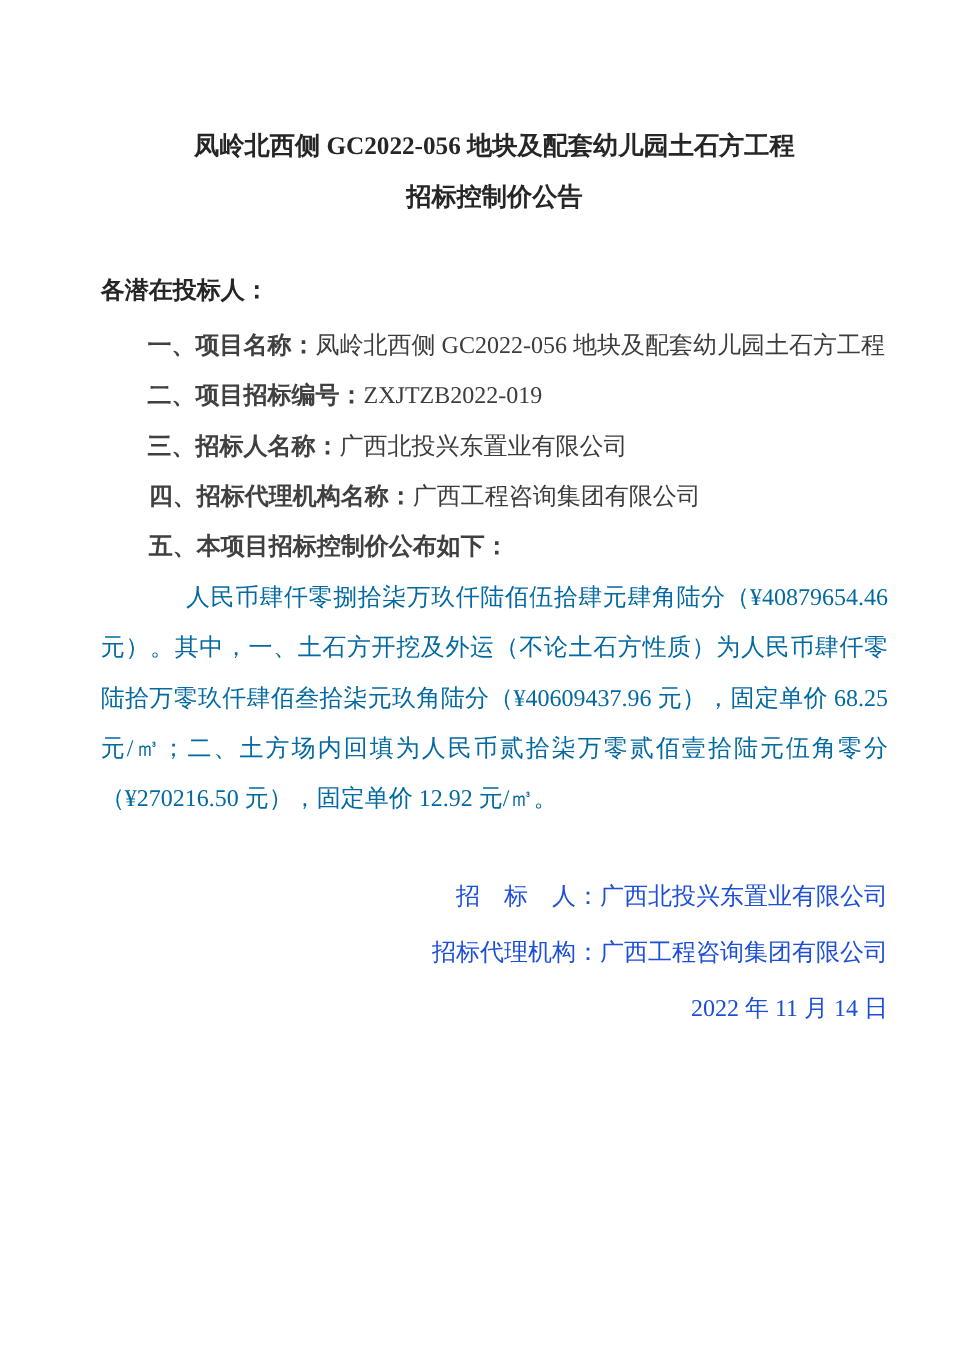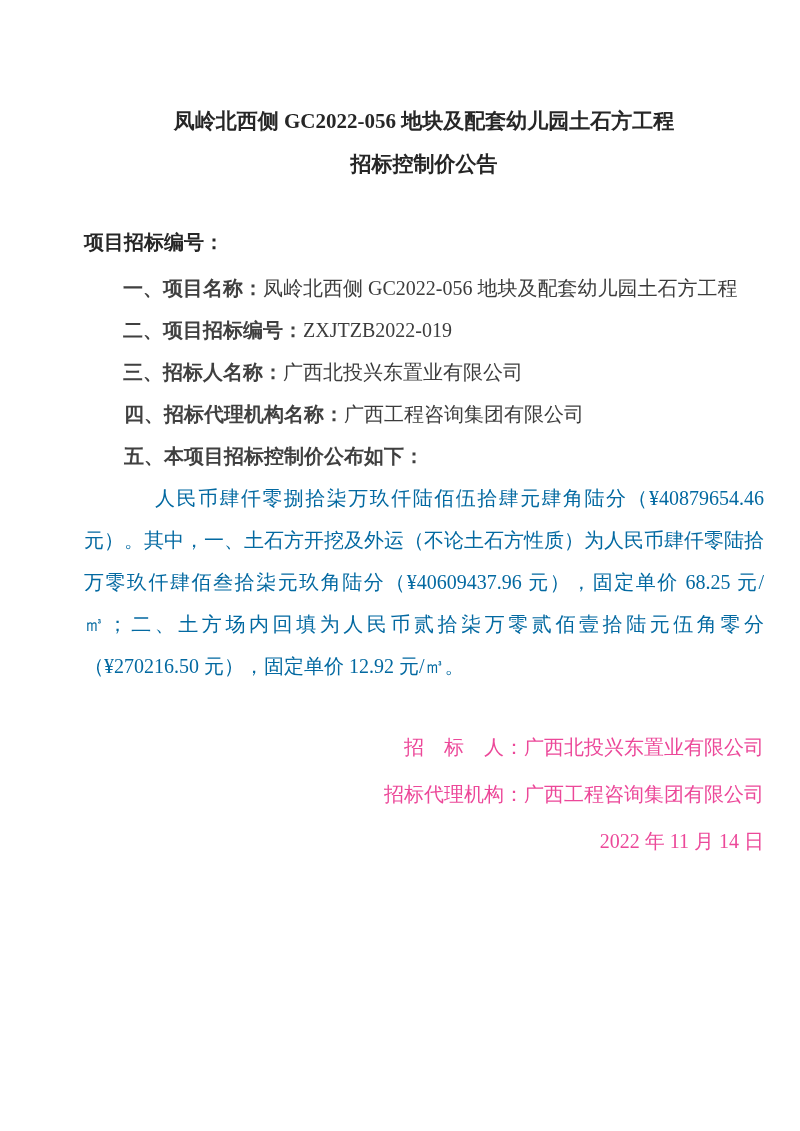--- a/index.html
+++ b/index.html
@@ -6,21 +6,21 @@
     margin: 0;
     padding: 0;
     background: #ffffff;
   }
   .page {
     position: relative;
     width: 800px;
     height: 1038px;
     margin: 0 auto;
     box-sizing: border-box;
-    padding: 100px 36px 0 84px;
+    padding: 100px 60px 0 84px;
     background: #ffffff;
     font-family: "Liberation Serif", "DejaVu Serif", serif;
     color: #3c3c3c;
     overflow: hidden;
   }
   .doc-title {
     margin: 0;
     font-size: 21px;
     line-height: 43px;
     font-weight: bold;
@@ -54,34 +54,34 @@
     line-height: 42px;
     text-indent: 71px;
     text-align: justify;
     color: #0369a1;
   }
   .signature {
     margin-top: 37px;
     text-align: right;
     font-size: 20px;
     line-height: 47px;
-    color: #ec4899;
+    color: #1d4ed8;
   }
 </style>
 </head>
 <body>
 
 <div class="page">
 
   <h1 class="doc-title">
     <div>凤岭北西侧 GC2022-056 地块及配套幼儿园土石方工程</div>
     <div>招标控制价公告</div>
   </h1>
 
-  <p class="salutation">项目招标编号：</p>
+  <p class="salutation">各潜在投标人：</p>
 
   <div class="items">
     <div class="item item-a">
       <span class="lbl">一、项目名称：</span><span>凤岭北西侧 GC2022-056 地块及配套幼儿园土石方工程</span>
     </div>
     <div class="item item-a">
       <span class="lbl">二、项目招标编号：</span><span>ZXJTZB2022-019</span>
     </div>
     <div class="item item-a">
       <span class="lbl">三、招标人名称：</span><span>广西北投兴东置业有限公司</span>

